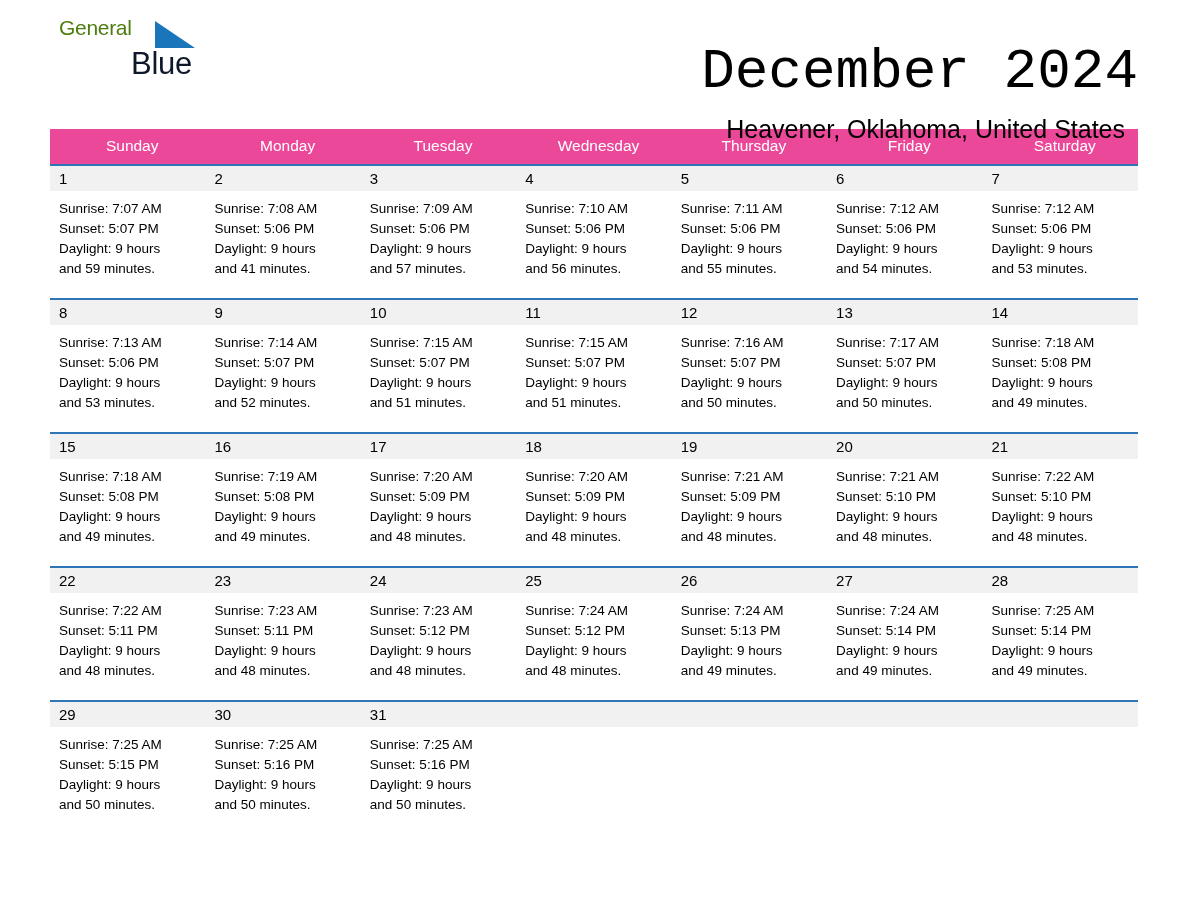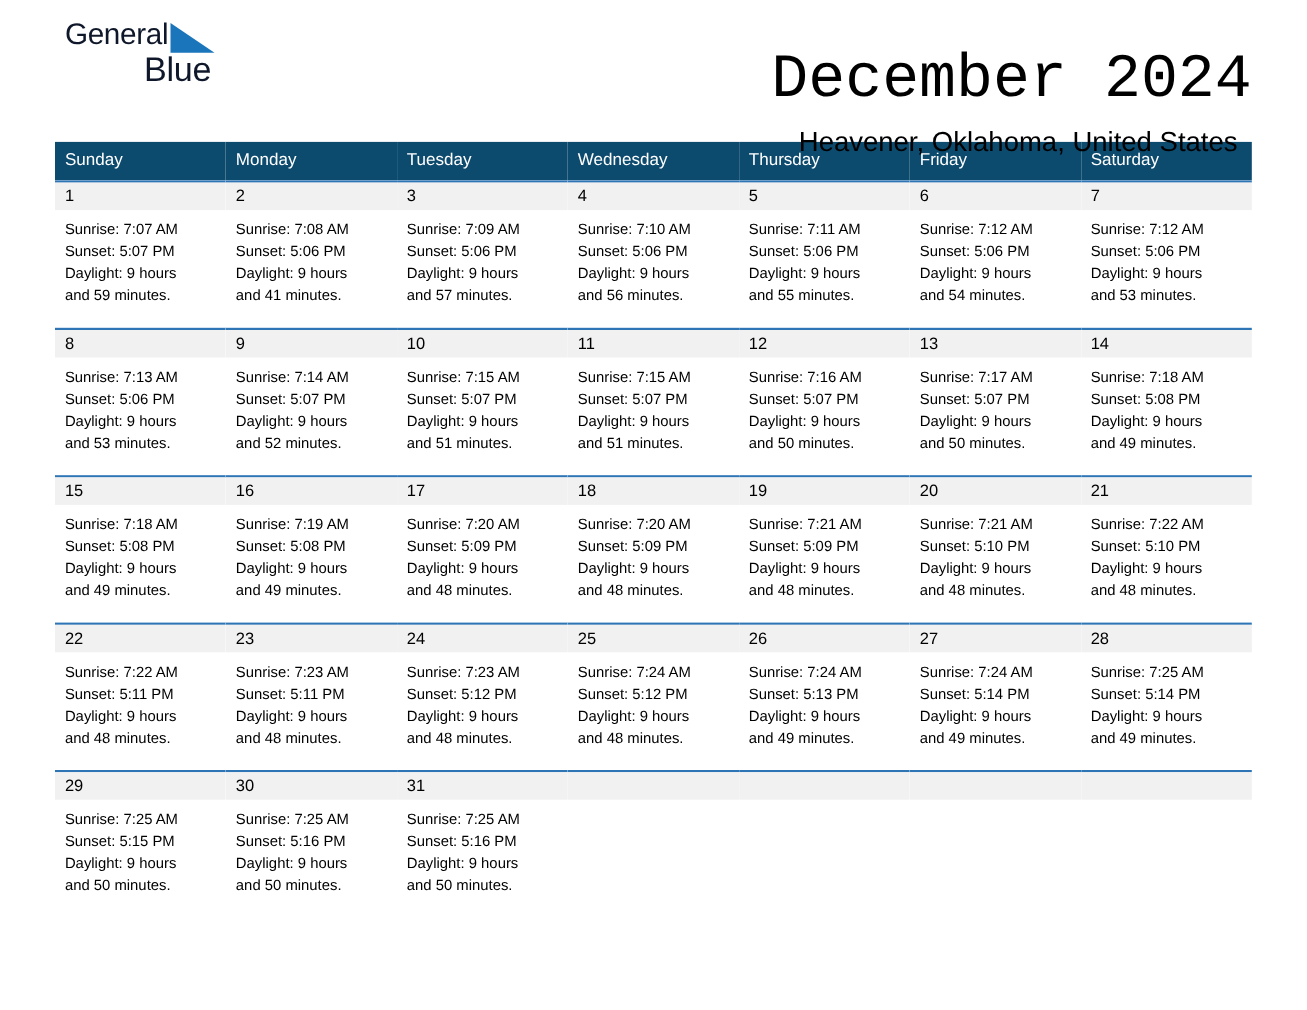--- a/index.html
+++ b/index.html
@@ -34,23 +34,23 @@
     position: absolute;
     left: 9px;
     top: 16px;
     width: 200px;
     height: 76px;
   }
   .logo-general {
     position: absolute;
     left: 0;
     top: 0;
-    font-size: 27px;
+    font-size: 21px;
     letter-spacing: -0.3px;
-    color: #0f172a;
+    color: #4d7c0f;
     font-family: "Liberation Sans", sans-serif;
     text-align: center;
   }
   .logo-tri {
     position: absolute;
     left: 96px;
     top: 5px;
     width: 0;
     height: 0;
     border-left: 40px solid #1b75bb;
@@ -86,25 +86,25 @@
   }
 
   
   .calendar {
     margin: 19px 50px 0 50px;
     width: 1088px;
     border-collapse: collapse;
     table-layout: fixed;
   }
   .calendar th {
-    background: #0c4a6e;
+    background: #ec4899;
     color: #ffffff;
     font-size: 15.5px;
     font-weight: normal;
-    text-align: left;
+    text-align: center;
     padding: 8px 0 9px 9px;
     border: none;
     width: 155.4px;
   }
   .week-row td {
     padding: 0;
     vertical-align: top;
     border: none;
   }
   .daycell {

